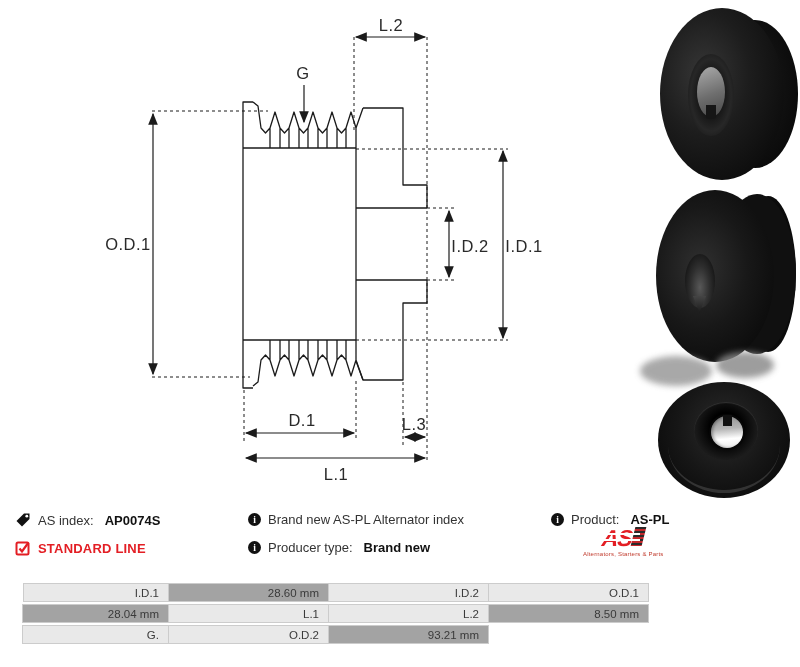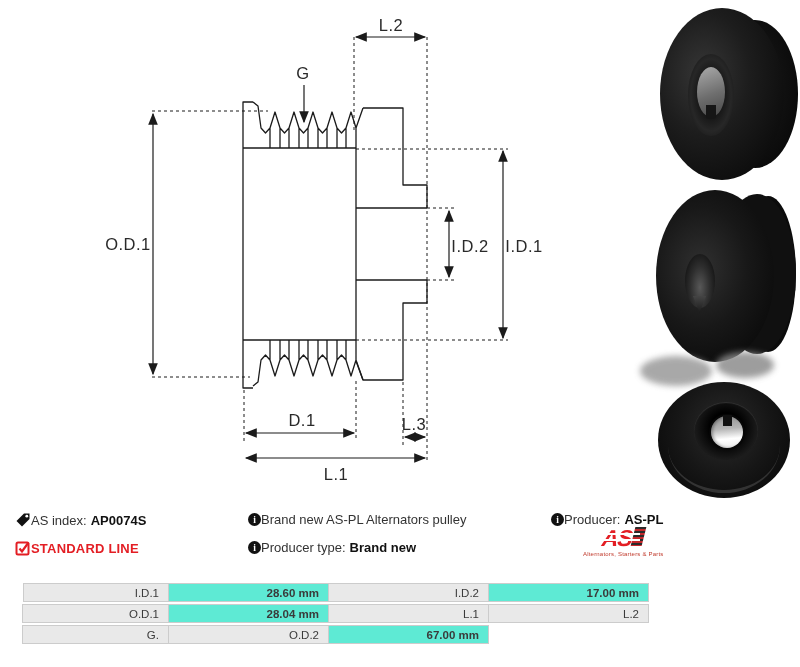--- a/index.html
+++ b/index.html
@@ -26,40 +26,40 @@
   .p2-bore{left:685px;top:254px;width:30px;height:54px;background:radial-gradient(ellipse at 50% 62%,#585858 0%,#2e2e2e 45%,#141414 80%);}
   .p2-key{left:693px;top:296px;width:13px;height:17px;background:linear-gradient(#454545,#1a1a1a);clip-path:polygon(0 0,100% 0,50% 100%);border-radius:0;}
   .p3-ref1{left:640px;top:356px;width:72px;height:30px;background:#9a9a9a;filter:blur(3px);opacity:.85;}
   .p3-ref2{left:716px;top:352px;width:58px;height:26px;background:#8c8c8c;filter:blur(3px);opacity:.85;}
   .p3-outer{left:658px;top:382px;width:132px;height:116px;background:radial-gradient(ellipse at 50% 40%,#2b2b2b,#161616 50%,#0a0a0a 85%,#000);}
   .p3-groove{left:668px;top:398px;width:112px;height:92px;border-bottom:3px solid #333;background:transparent;}
   .p3-hub{left:694px;top:402px;width:64px;height:58px;background:radial-gradient(ellipse at 50% 45%,#000 35%,#1d1d1d 72%,#0e0e0e);box-shadow:inset 0 1px 1px #333;}
   .p3-bore{left:711px;top:416px;width:32px;height:32px;background:linear-gradient(175deg,#8f8f8f 0%,#b5b5b5 40%,#fff 70%,#e8e8e8 100%);box-shadow:0 0 0 2px #070707, inset 2px 0 3px rgba(0,0,0,.3);}
   .p3-key{left:723px;top:415px;width:9px;height:11px;background:#101010;border-radius:0;}
   
-  .info-row{position:absolute;display:flex;align-items:center;font-size:13px;white-space:nowrap;}
+  .info-row{position:absolute;display:flex;align-items:center;gap:7px;font-size:13px;white-space:nowrap;}
   .info-row b{color:#111;margin-left:4px;text-align:center;}
   .i-circle{display:inline-flex;width:13px;height:13px;border-radius:50%;background:#111;color:#fff;
     font-size:9.5px;font-weight:bold;font-family:"Liberation Serif",serif;align-items:center;justify-content:center;flex:0 0 13px;}
   .std{color:#e31e24;font-weight:bold;letter-spacing:.2px;}
   
   .as-logo{position:absolute;left:583px;top:527px;width:80px;text-align:center;}
   .as-mark{position:relative;display:inline-block;}
   .as-text{display:inline-block;font-style:italic;font-weight:900;font-size:23px;line-height:22px;color:#e31e24;transform:skewX(-6deg);letter-spacing:-1px;}
   .as-stripe{position:absolute;left:-2px;width:40px;height:2px;background:#fff;}
   .as-bar{display:inline-block;vertical-align:top;margin-left:2px;width:11px;height:19px;transform:skewX(-14deg);
     background:repeating-linear-gradient(180deg,#2a2a2a 0 2px,#c3272b 2px 4px);}
   .as-tag{font-size:6px;color:#c0392b;letter-spacing:.2px;margin-top:1px;white-space:nowrap;}
   
   .spec-table{position:absolute;left:23px;top:583px;display:grid;grid-template-columns:146px 160px 160px 160px;row-gap:2px;}
   .cell{height:19px;line-height:18px;font-size:11.5px;text-align:right;padding-right:9px;
     border:1px solid #ccc;color:#3a3a3a;box-sizing:border-box;}
   .cell + .cell{margin-left:-1px;}
   .lbl-cell{background:#e9e9e9;}
-  .val-cell{background:#5eead4;font-weight:bold;}
+  .val-cell{background:#a3a3a3;}
 </style>
 </head>
 <body>
 
 <svg id="drawing" width="560" height="500" viewBox="0 0 560 500">
   <defs>
     <marker id="ah" markerWidth="11" markerHeight="8" refX="9" refY="4" orient="auto-start-reverse">
       <path d="M0,0 L10,4 L0,8 Z" fill="#1b1b1b"></path>
     </marker>
   </defs>
@@ -125,51 +125,51 @@
 <div class="info-row" style="left:15px;top:540px;align-items:center;">
   <svg width="16" height="16" viewBox="0 0 16 16">
     <rect x="1.5" y="2.5" width="12" height="12" rx="1.5" fill="none" stroke="#e31e24" stroke-width="2"></rect>
     <path d="M4.5,8.5 L7,11.5 L13.5,2.5" fill="none" stroke="#e31e24" stroke-width="2.2"></path>
   </svg>
   <span class="std">STANDARD LINE</span>
 </div>
 
 <div class="info-row" style="left:248px;top:512px;">
   <span class="i-circle">i</span>
-  <span>Brand new AS-PL Alternators pulley</span>
+  <span>Brand new AS-PL Alternator index</span>
 </div>
 <div class="info-row" style="left:248px;top:540px;">
   <span class="i-circle">i</span>
   <span>Producer type:</span>
     <b>Brand new</b>
 </div>
 
 <div class="info-row" style="left:551px;top:512px;">
   <span class="i-circle">i</span>
-  <span>Producer:</span>
+  <span>Product:</span>
     <b>AS-PL</b>
 </div>
 
 <div class="as-logo">
   <span class="as-mark">
     <span class="as-text">AS</span><span class="as-bar"></span>
     <span class="as-stripe" style="top:6px;"></span>
     <span class="as-stripe" style="top:12px;"></span>
   </span>
   <div class="as-tag">Alternators, Starters &amp; Parts</div>
 </div>
 
 <div class="spec-table">
   <div class="cell lbl-cell">I.D.1</div>
   <div class="cell val-cell">28.60 mm</div>
   <div class="cell lbl-cell">I.D.2</div>
-  <div class="cell val-cell">17.00 mm</div>
 
   <div class="cell lbl-cell">O.D.1</div>
   <div class="cell val-cell">28.04 mm</div>
   <div class="cell lbl-cell">L.1</div>
 
   <div class="cell lbl-cell">L.2</div>
+  <div class="cell val-cell">8.50 mm</div>
   <div class="cell lbl-cell">G.</div>
 
   <div class="cell lbl-cell">O.D.2</div>
-  <div class="cell val-cell">67.00 mm</div>
+  <div class="cell val-cell">93.21 mm</div>
 </div>
 
 </body></html>

